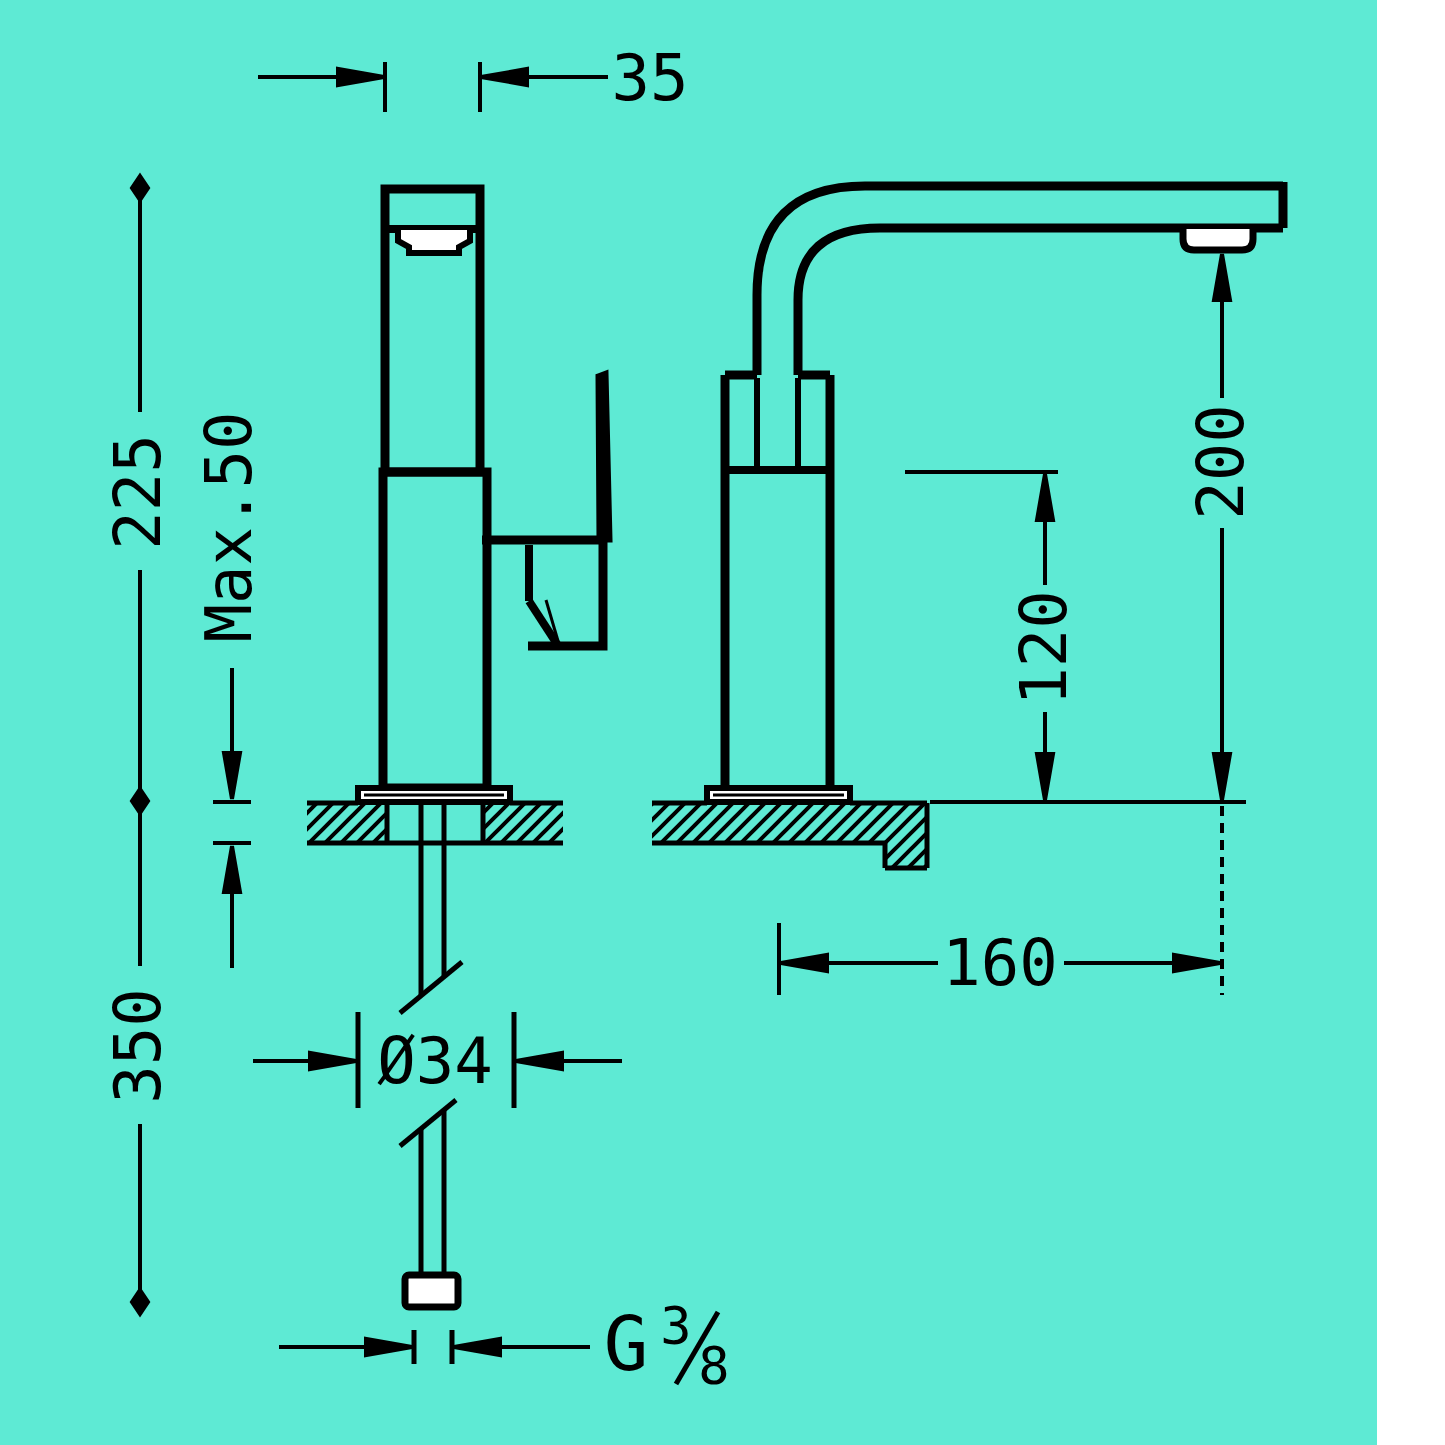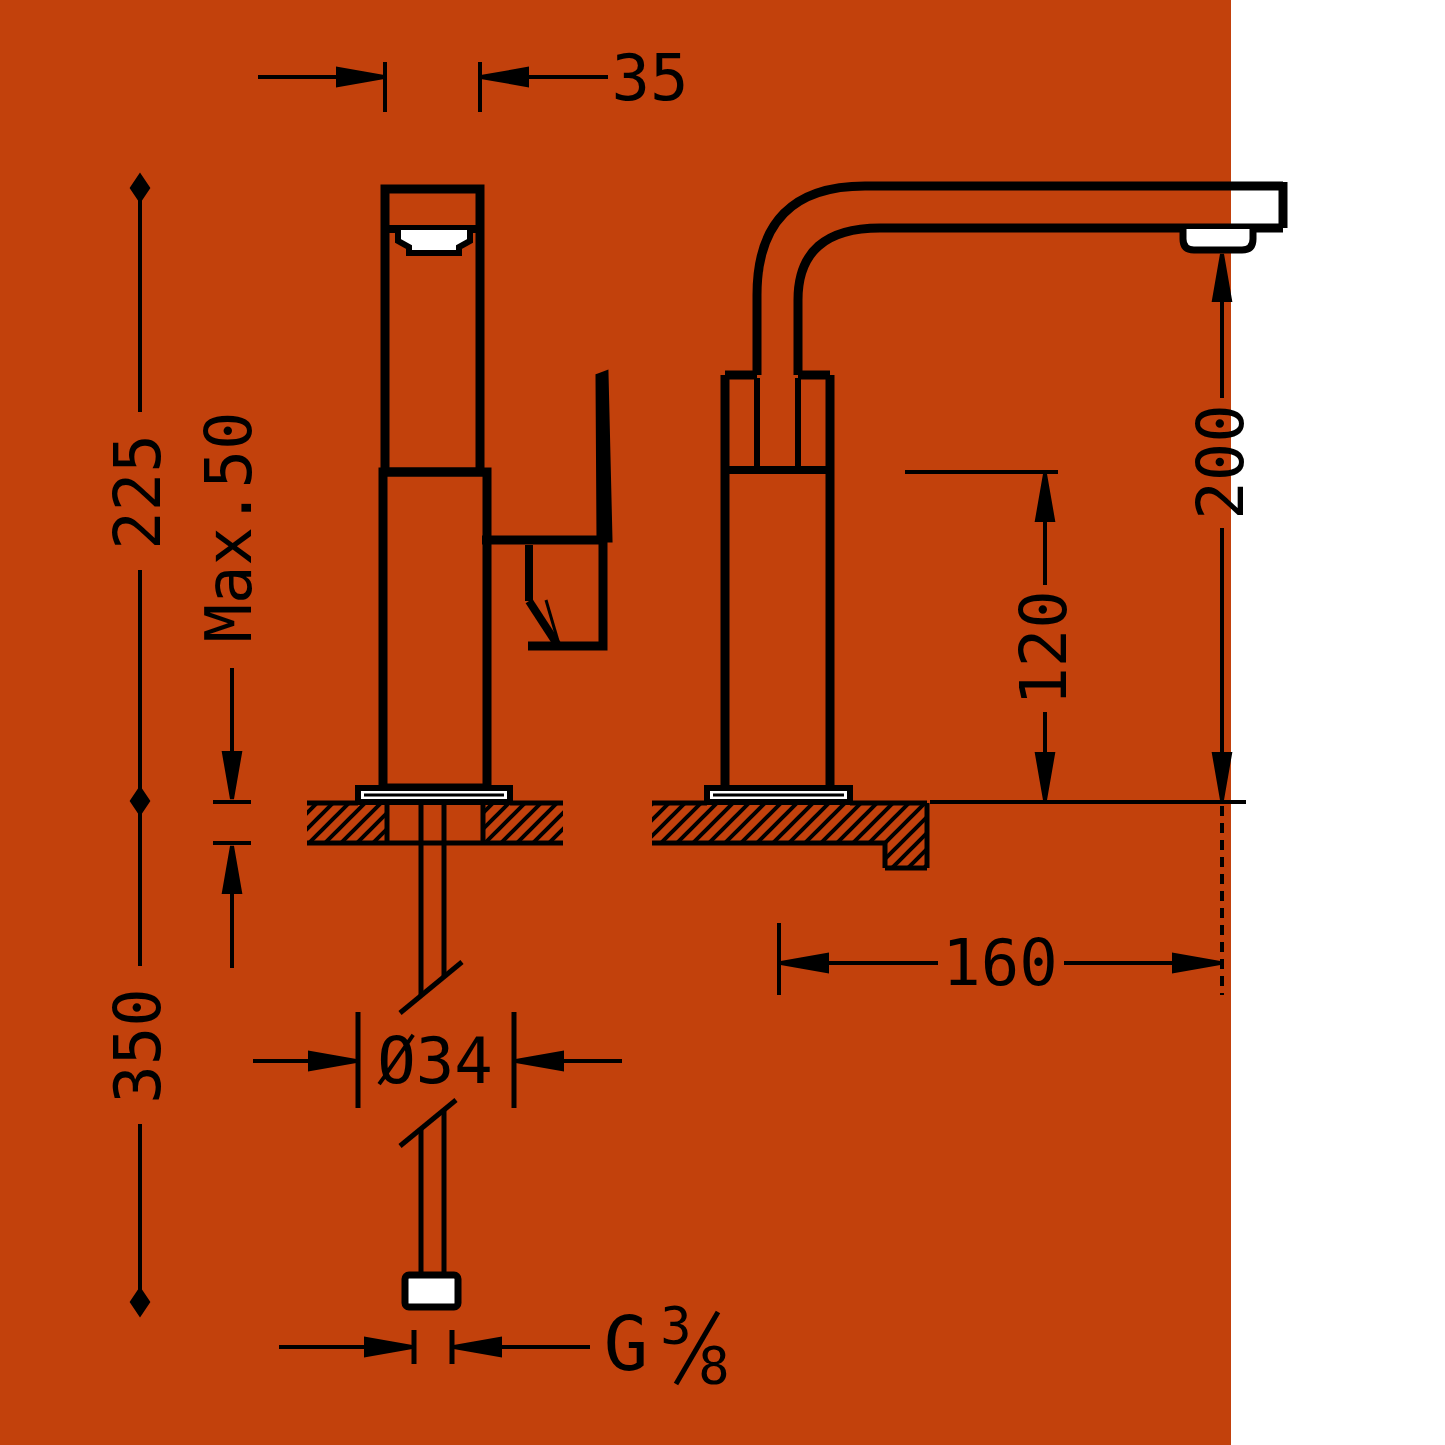--- a/index.html
+++ b/index.html
@@ -1,23 +1,23 @@
 <!DOCTYPE html>
 <html><head>
 <meta charset="utf-8">
 <style>
   html, body {
     margin: 0;
     padding: 0;
     background: #ffffff;
   }
   .stage {
-    width: 1231px;
+    width: 1377px;
     height: 1445px;
-    background: #c2410c;
+    background: #5eead4;
     position: relative;
   }
   svg { display: block; }
   text {
     font-family: "DejaVu Sans Mono", "Liberation Mono", monospace;
     fill: #000000;
   }
   .dim-text  { font-size: 64px; }
   .dim-text-lg { font-size: 74px; }
   .dim-text-sm { font-size: 52px; }

